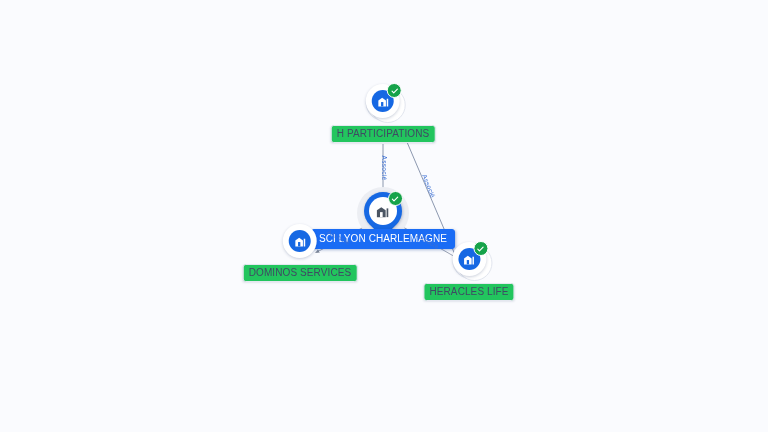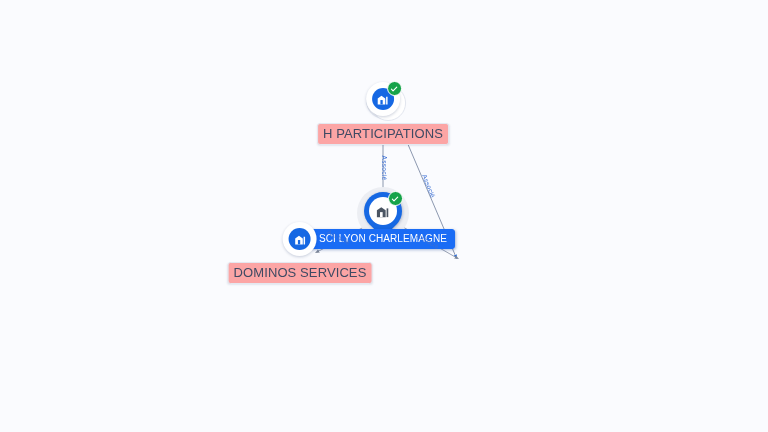--- a/index.html
+++ b/index.html
@@ -112,25 +112,25 @@
     display: flex;
     align-items: center;
     justify-content: center;
   }
   .badge svg { display: block; }
 
   
   .label {
     margin-top: 6px;
     white-space: nowrap;
-    font-size: 13px;
+    font-size: 10px;
     letter-spacing: .1px;
     padding: 2px 5px 3px 5px;
     border-radius: 3px;
-    background: #fca5a5;
+    background: #22c55e;
     color: #3f4a63;
     border: 1px solid #e4e8f0;
     box-shadow: 0 1px 2px rgba(20,40,90,0.10);
     z-index: 6;
     position: relative;
   }
   .label.selected {
     background: #1a6cf5;
     color: #ffffff;
     border-color: #1a6cf5;
@@ -234,14 +234,36 @@
             <path d="M3 21V10l7-5 7 5v11z" fill="#ffffff"></path>
             <path d="M18.5 7h2.7v14h-2.7z" fill="#ffffff"></path>
             <rect x="8" y="13" width="4.2" height="8" fill="#1668e3"></rect>
           </svg>
         </div>
       </div>
     </div>
     <div class="label">DOMINOS SERVICES</div>
   </div>
 
+  <div class="node" style="left:469px; top:271px;">
+    <div style="position:relative; width:42px; height:36px; display:flex; align-items:center; justify-content:center;">
+      <div class="stack s1"></div>
+      <div class="stack s2"></div>
+      <div class="circle-node">
+        <div class="c-outer"></div>
+        <div class="c-inner">
+          <svg width="13" height="13" viewBox="0 0 24 24">
+            <path d="M3 21V10l7-5 7 5v11z" fill="#ffffff"></path>
+            <path d="M18.5 7h2.7v14h-2.7z" fill="#ffffff"></path>
+            <rect x="8" y="13" width="4.2" height="8" fill="#1668e3"></rect>
+          </svg>
+        </div>
+        <div class="badge" style="right:-2px; top:-1px;">
+          <svg width="8" height="8" viewBox="0 0 24 24">
+              <path d="M4 12.5l5 5L20 6.5" stroke="#ffffff" stroke-width="3.4" fill="none" stroke-linecap="round" stroke-linejoin="round"></path>
+            </svg>
+        </div>
+      </div>
+    </div>
+    <div class="label">HERACLES LIFE</div>
+  </div>
 
 </div>
 
 </body></html>

